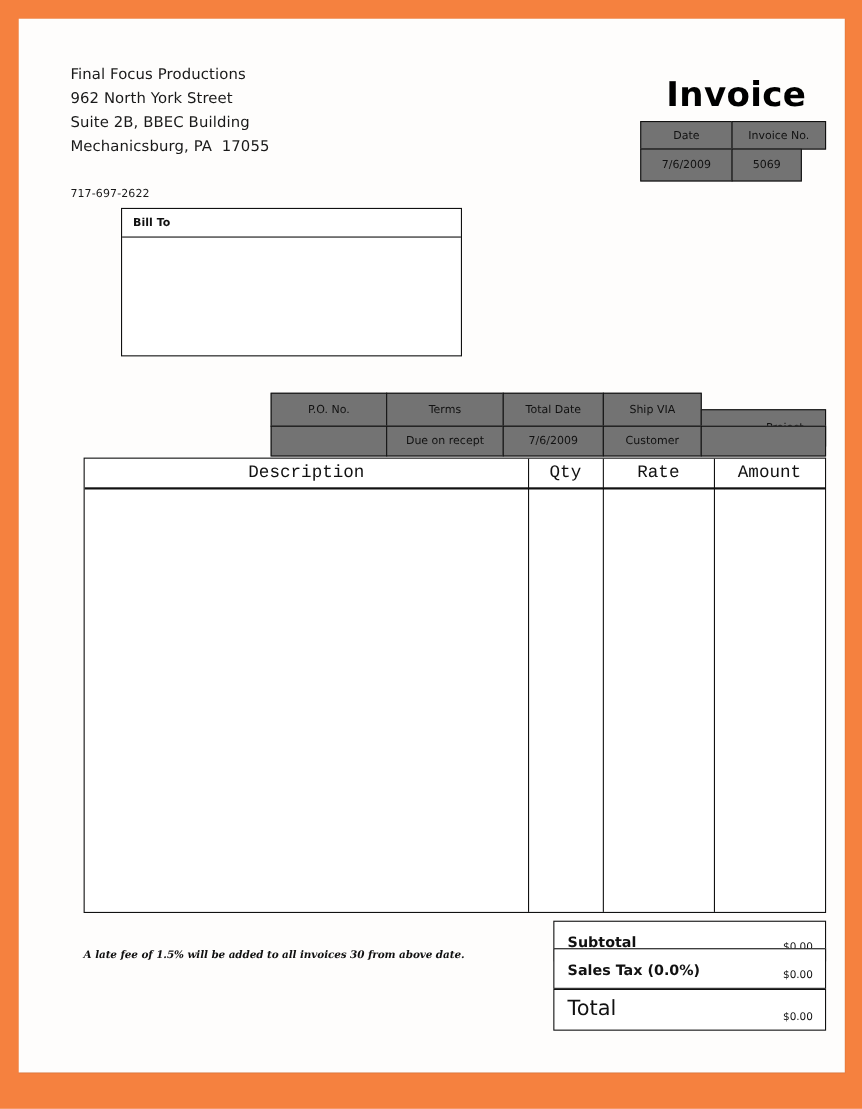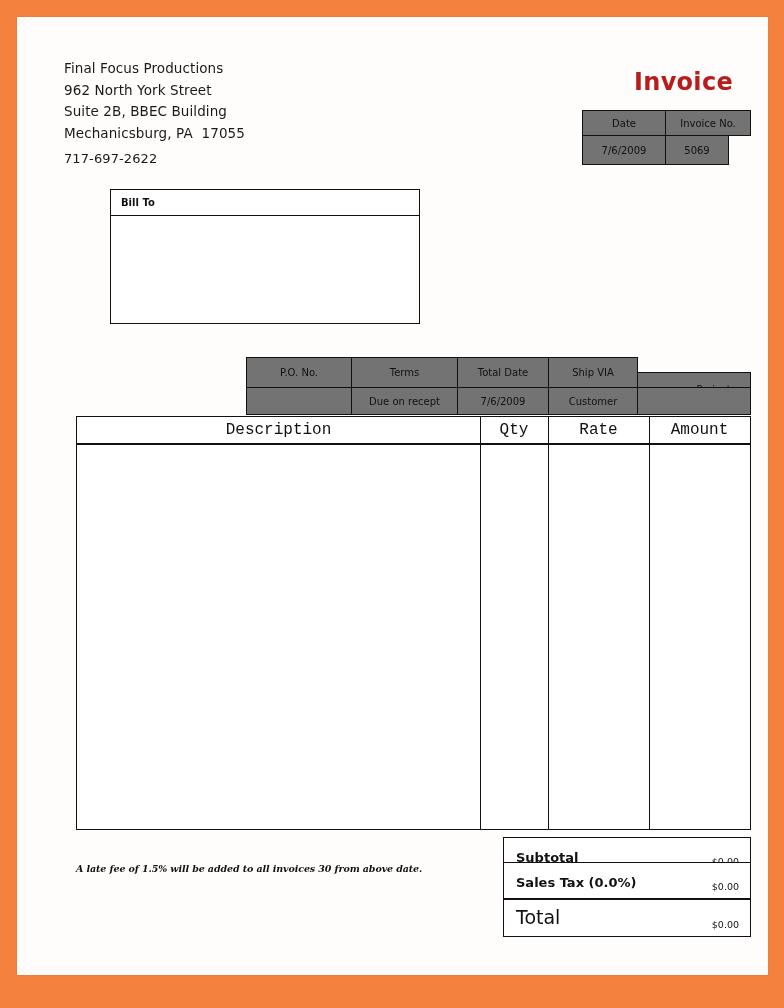--- a/index.html
+++ b/index.html
@@ -39,32 +39,32 @@
     top: 41px;
     font-family: "DejaVu Sans", sans-serif;
     font-size: 13.5px;
     line-height: 21.5px;
     color: #1a1a1a;
     letter-spacing: 0.1px;
     white-space: pre;
   }
   .addr .phone {
     display: block;
-    margin-top: 4px;
-    font-size: 13px;
+    margin-top: 22px;
+    font-size: 10px;
   }
 
   .invoice-title {
     position: absolute;
     right: 35px;
     top: 51px;
     font-family: "DejaVu Sans", sans-serif;
-    font-size: 24px;
+    font-size: 31px;
     font-weight: 600;
-    color: #b91c1c;
+    color: #000000;
     letter-spacing: 0.3px;
   }
 
   
   .cell {
     position: absolute;
     box-sizing: border-box;
     border: 1px solid #111;
     display: flex;
     align-items: center;

